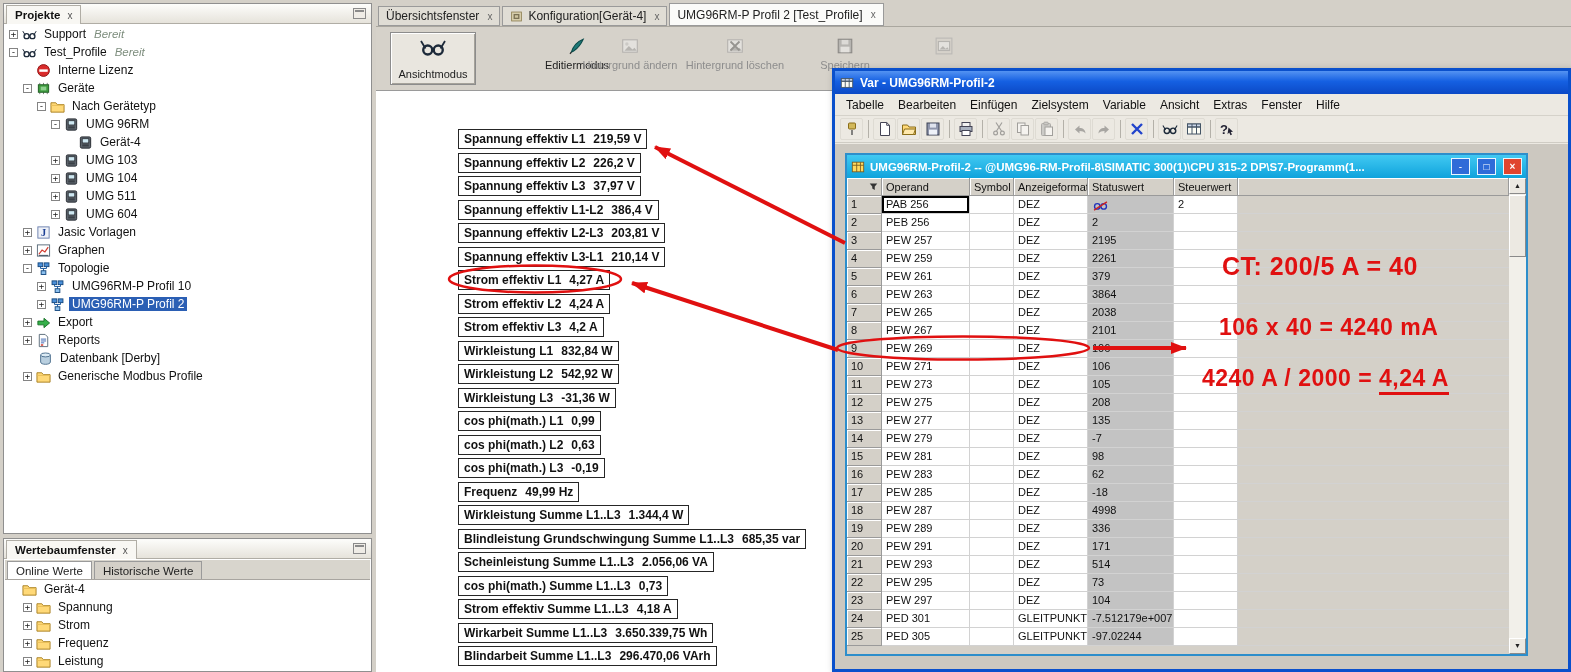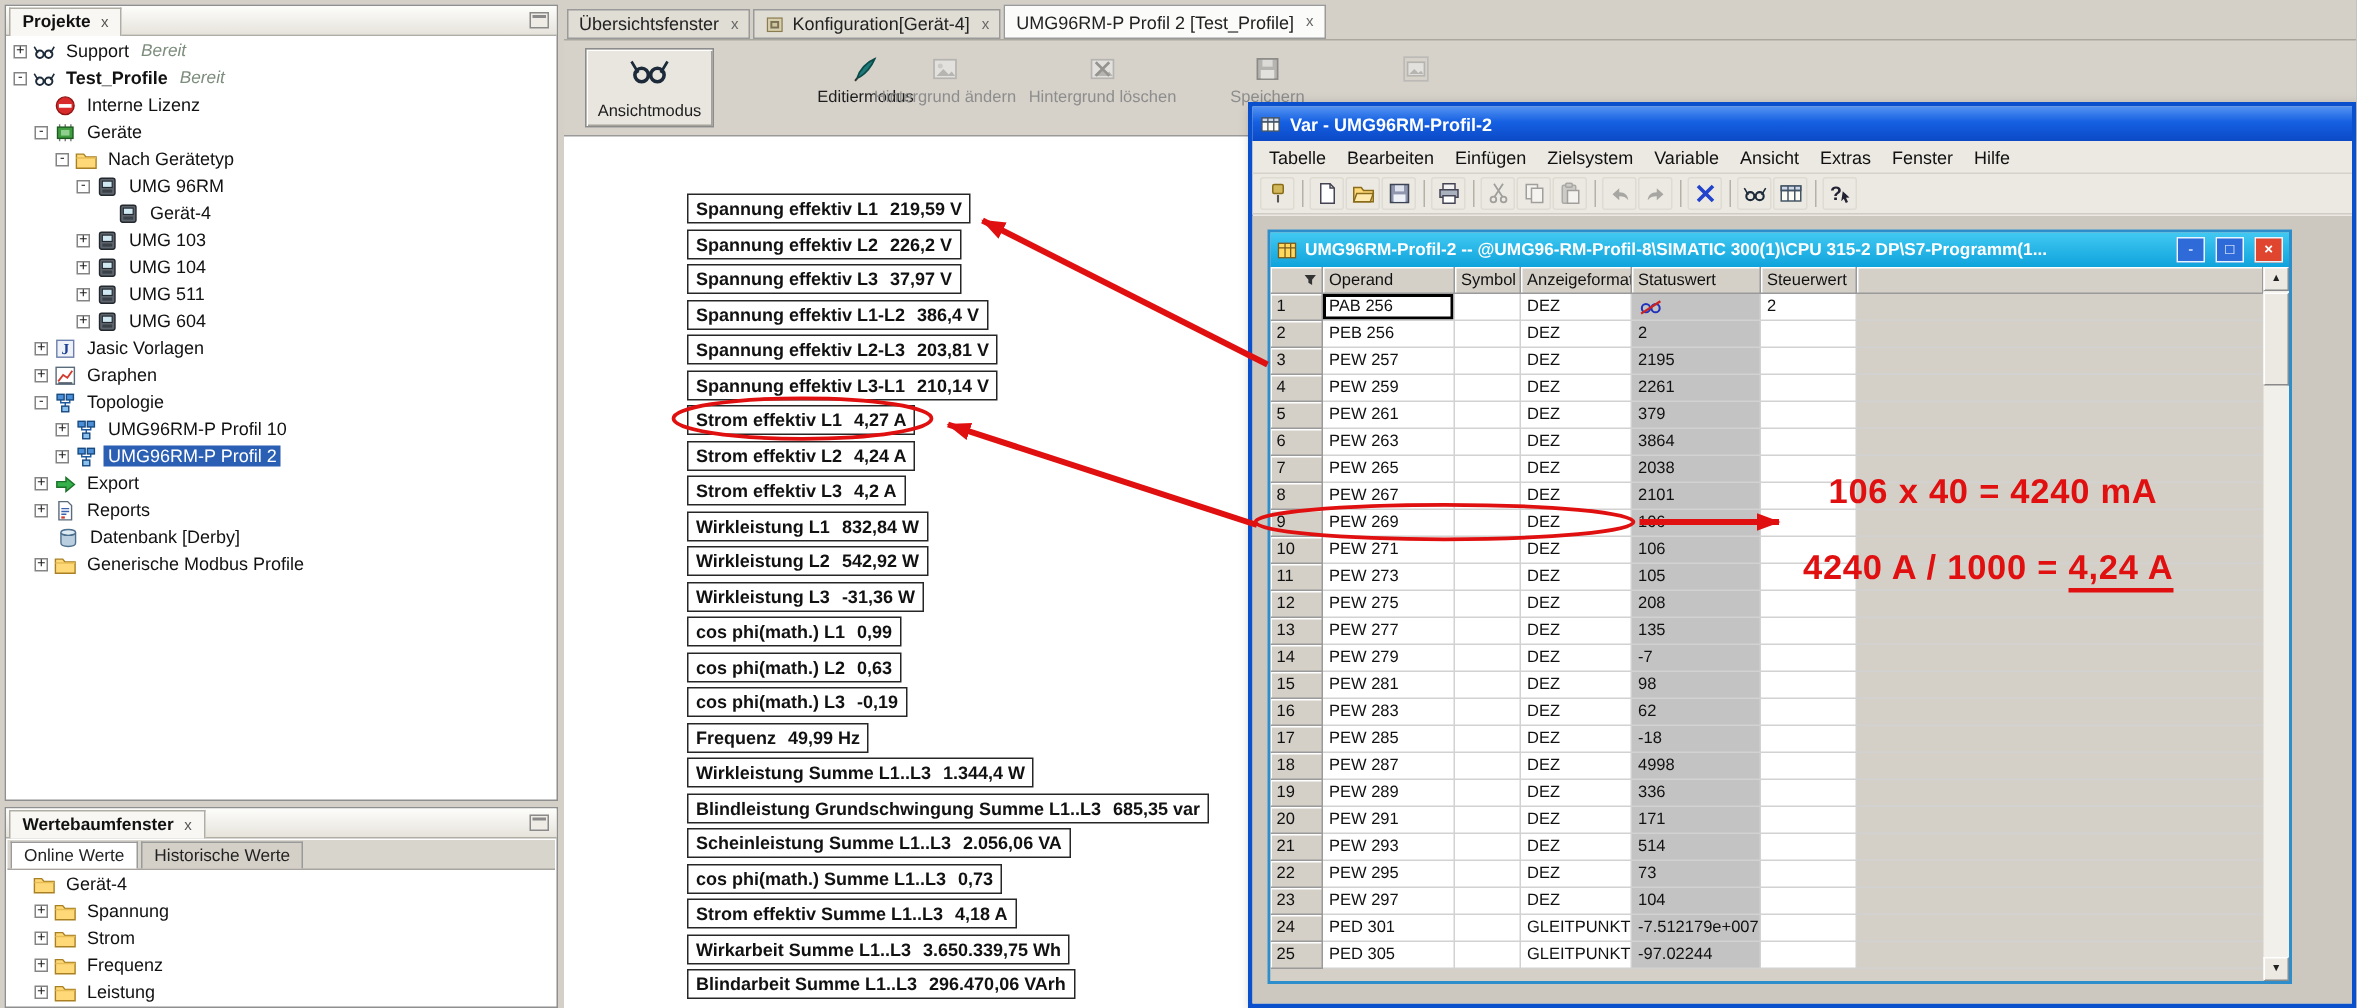--- a/index.html
+++ b/index.html
@@ -15,21 +15,21 @@
   .win-ico{position:absolute;right:5px;top:4px;width:13px;height:11px;border:1px solid #8a8a8a;background:#efece6}
   .win-ico::after{content:"";position:absolute;left:1px;right:1px;top:1px;height:2px;background:#8a8a8a}
   .tree{position:absolute;left:1px;right:1px;bottom:1px;overflow:hidden;background:#fff}
   #projects-tree{top:21px}
   #values-tree{top:41px}
   .tree-row{height:18px;display:flex;align-items:center;white-space:nowrap}
   .expander{width:9px;height:9px;border:1px solid #848484;background:#fff;font-size:9px;line-height:7px;text-align:center;margin-right:4px;flex:none;color:#222;font-family:"DejaVu Sans Mono",monospace}
   .exp-sp{width:13px;flex:none}
   .tree-ic{width:15px;height:15px;margin-right:4px}
   .tree-label{padding:0 3px;font-size:12px}
-  .tree-label.bold{font-weight:bold}
+  .tree-label.bold{font-weight:normal}
   .tree-label.sel{background:#2b5fb4;color:#fff}
   .tree-suffix{color:#7d8d7d;font-style:italic;margin-left:5px;font-size:11.5px}
   #values-tabs{position:absolute;left:1px;right:1px;top:21px;height:20px;background:#d8d5cd;border-bottom:1px solid #a8a5a0;display:flex;align-items:flex-end;padding-left:2px;gap:2px}
   .vtab{height:18px;padding:0 8px;font-size:11.5px;display:flex;align-items:center;border:1px solid #9a9a9a;border-bottom:none;background:#d4d0c8;color:#222}
   .vtab.active{background:#fff}
 
   
   #editor-tabs{position:absolute;left:376px;top:2px;right:0;height:24px;display:flex;align-items:flex-end;gap:2px;padding-left:2px}
   .etab{display:flex;align-items:center;gap:5px;padding:0 7px;height:20px;background:#e0ddd5;border:1px solid #9a9a9a;font-size:12px;color:#222;white-space:nowrap}
   .etab.active{background:#fbfbf9;height:23px}
@@ -971,16 +971,17 @@
       <marker id="ah" markerUnits="userSpaceOnUse" markerWidth="18" markerHeight="14" refX="15" refY="6" orient="auto">
         <path id="ah-path" d="M0 0 L16 6 L0 12 z" fill="#e01010"></path>
       </marker>
     </defs>
     <line x1="845" y1="243" x2="655" y2="147" stroke="#e01010" stroke-width="4" marker-end="url(#ah)"></line>
     <line x1="838" y1="350" x2="632" y2="283" stroke="#e01010" stroke-width="4" marker-end="url(#ah)"></line>
     <line x1="1093" y1="348" x2="1186" y2="348" stroke="#e01010" stroke-width="4" marker-end="url(#ah)"></line>
     <ellipse cx="535" cy="279" rx="86" ry="13.5" fill="none" stroke="#e01010" stroke-width="2.5"></ellipse>
     <ellipse cx="963" cy="348" rx="126" ry="11.5" fill="none" stroke="#e01010" stroke-width="2.5"></ellipse>
   </svg>
+  <div class="red-text" id="anno-t1" style="color: rgb(224, 16, 16);">CT: 200/5 A = 40</div>
   <div class="red-text" id="anno-t2" style="color: rgb(224, 16, 16);">106 x 40 = 4240 mA</div>
-  <div class="red-text" id="anno-t3" style="color: rgb(224, 16, 16);"><span>4240 A / 1000 = </span><span class="underl">4,24 A</span></div>
+  <div class="red-text" id="anno-t3" style="color: rgb(224, 16, 16);"><span>4240 A / 2000 = </span><span class="underl">4,24 A</span></div>
 
 </div>
 
 </body></html>

